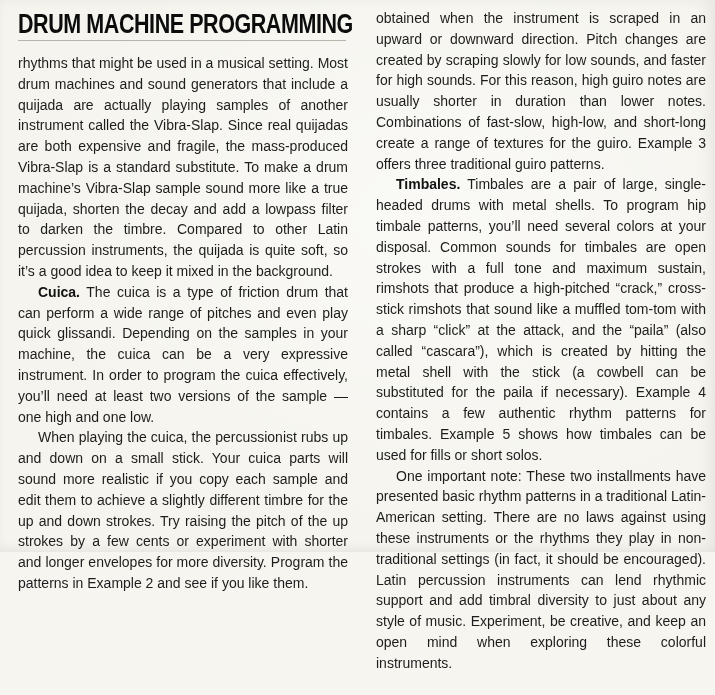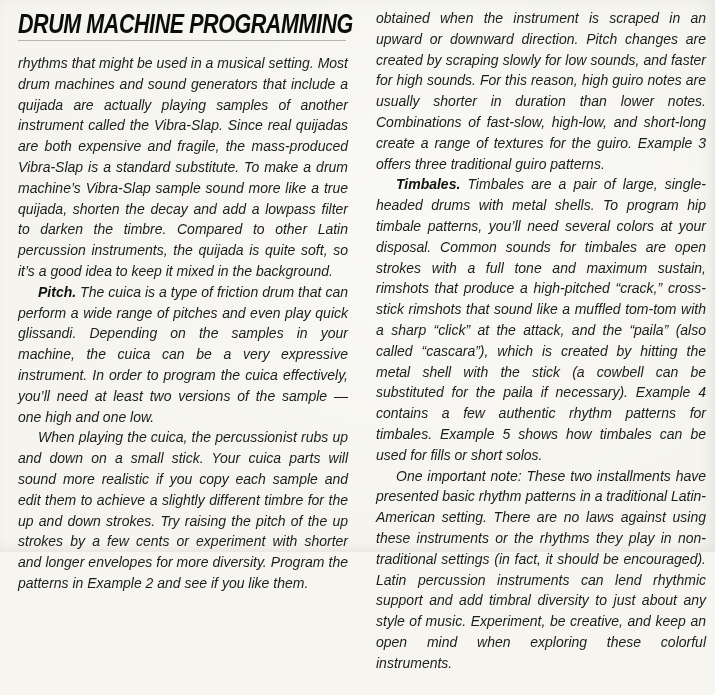--- a/index.html
+++ b/index.html
@@ -14,21 +14,20 @@
     position: relative;
     width: 715px; height: 552px;
     box-sizing: border-box;
     padding: 8px 10px 0 18px;
     background:
       radial-gradient(ellipse at 60% 40%, rgba(255,255,255,0.5), rgba(0,0,0,0) 70%),
       #f5f4ee;
     box-shadow: inset -8px 0 14px rgba(0,0,0,0.045), inset 0 -5px 10px rgba(0,0,0,0.03);
     display: flex;
     gap: 28px;
-    font-style: italic;
   }
   .col { width: 330px; flex: 0 0 330px; }
   .title {
     margin: 0 0 3px 0;
     font-size: 25px;
     font-weight: bold;
     letter-spacing: -0.5px;
     color: #0c0c0c;
     white-space: nowrap;
     transform: scaleX(0.86) scaleY(1.08);
@@ -51,21 +50,21 @@
 </style>
 </head>
 <body>
 
 <div class="page">
   <div class="col">
     <h1 class="title">DRUM MACHINE PROGRAMMING</h1>
     <div class="rule"></div>
     <div class="paragraphs">
         <p>rhythms that might be used in a musical setting. Most drum machines and sound generators that include a quijada are actually playing samples of another instrument called the Vibra-Slap. Since real quijadas are both expensive and fragile, the mass-produced Vibra-Slap is a standard substitute. To make a drum machine’s Vibra-Slap sample sound more like a true quijada, shorten the decay and add a lowpass filter to darken the timbre. Compared to other Latin percussion instruments, the quijada is quite soft, so it’s a good idea to keep it mixed in the background.</p>
-        <p class="indent"><strong>Pitch.</strong> The cuica is a type of friction drum that can perform a wide range of pitches and even play quick glissandi. Depending on the samples in your machine, the cuica can be a very expressive instrument. In order to program the cuica effectively, you’ll need at least two versions of the sample — one high and one low.</p>
+        <p class="indent"><strong>Cuica.</strong> The cuica is a type of friction drum that can perform a wide range of pitches and even play quick glissandi. Depending on the samples in your machine, the cuica can be a very expressive instrument. In order to program the cuica effectively, you’ll need at least two versions of the sample — one high and one low.</p>
         <p class="indent">When playing the cuica, the percussionist rubs up and down on a small stick. Your cuica parts will sound more realistic if you copy each sample and edit them to achieve a slightly different timbre for the up and down strokes. Try raising the pitch of the up strokes by a few cents or experiment with shorter and longer envelopes for more diversity. Program the patterns in Example 2 and see if you like them.</p>
       </div>
   </div>
   <div class="col">
     <div class="paragraphs">
         <p>obtained when the instrument is scraped in an upward or downward direction. Pitch changes are created by scraping slowly for low sounds, and faster for high sounds. For this reason, high guiro notes are usually shorter in duration than lower notes. Combinations of fast-slow, high-low, and short-long create a range of textures for the guiro. Example 3 offers three traditional guiro patterns.</p>
         <p class="indent"><strong>Timbales.</strong> Timbales are a pair of large, single-headed drums with metal shells. To program hip timbale patterns, you’ll need several colors at your disposal. Common sounds for timbales are open strokes with a full tone and maximum sustain, rimshots that produce a high-pitched “crack,” cross-stick rimshots that sound like a muffled tom-tom with a sharp “click” at the attack, and the “paila” (also called “cascara”), which is created by hitting the metal shell with the stick (a cowbell can be substituted for the paila if necessary). Example 4 contains a few authentic rhythm patterns for timbales. Example 5 shows how timbales can be used for fills or short solos.</p>
         <p class="indent">One important note: These two installments have presented basic rhythm patterns in a traditional Latin-American setting. There are no laws against using these instruments or the rhythms they play in non-traditional settings (in fact, it should be encouraged). Latin percussion instruments can lend rhythmic support and add timbral diversity to just about any style of music. Experiment, be creative, and keep an open mind when exploring these colorful instruments.</p>
       </div>
   </div>

